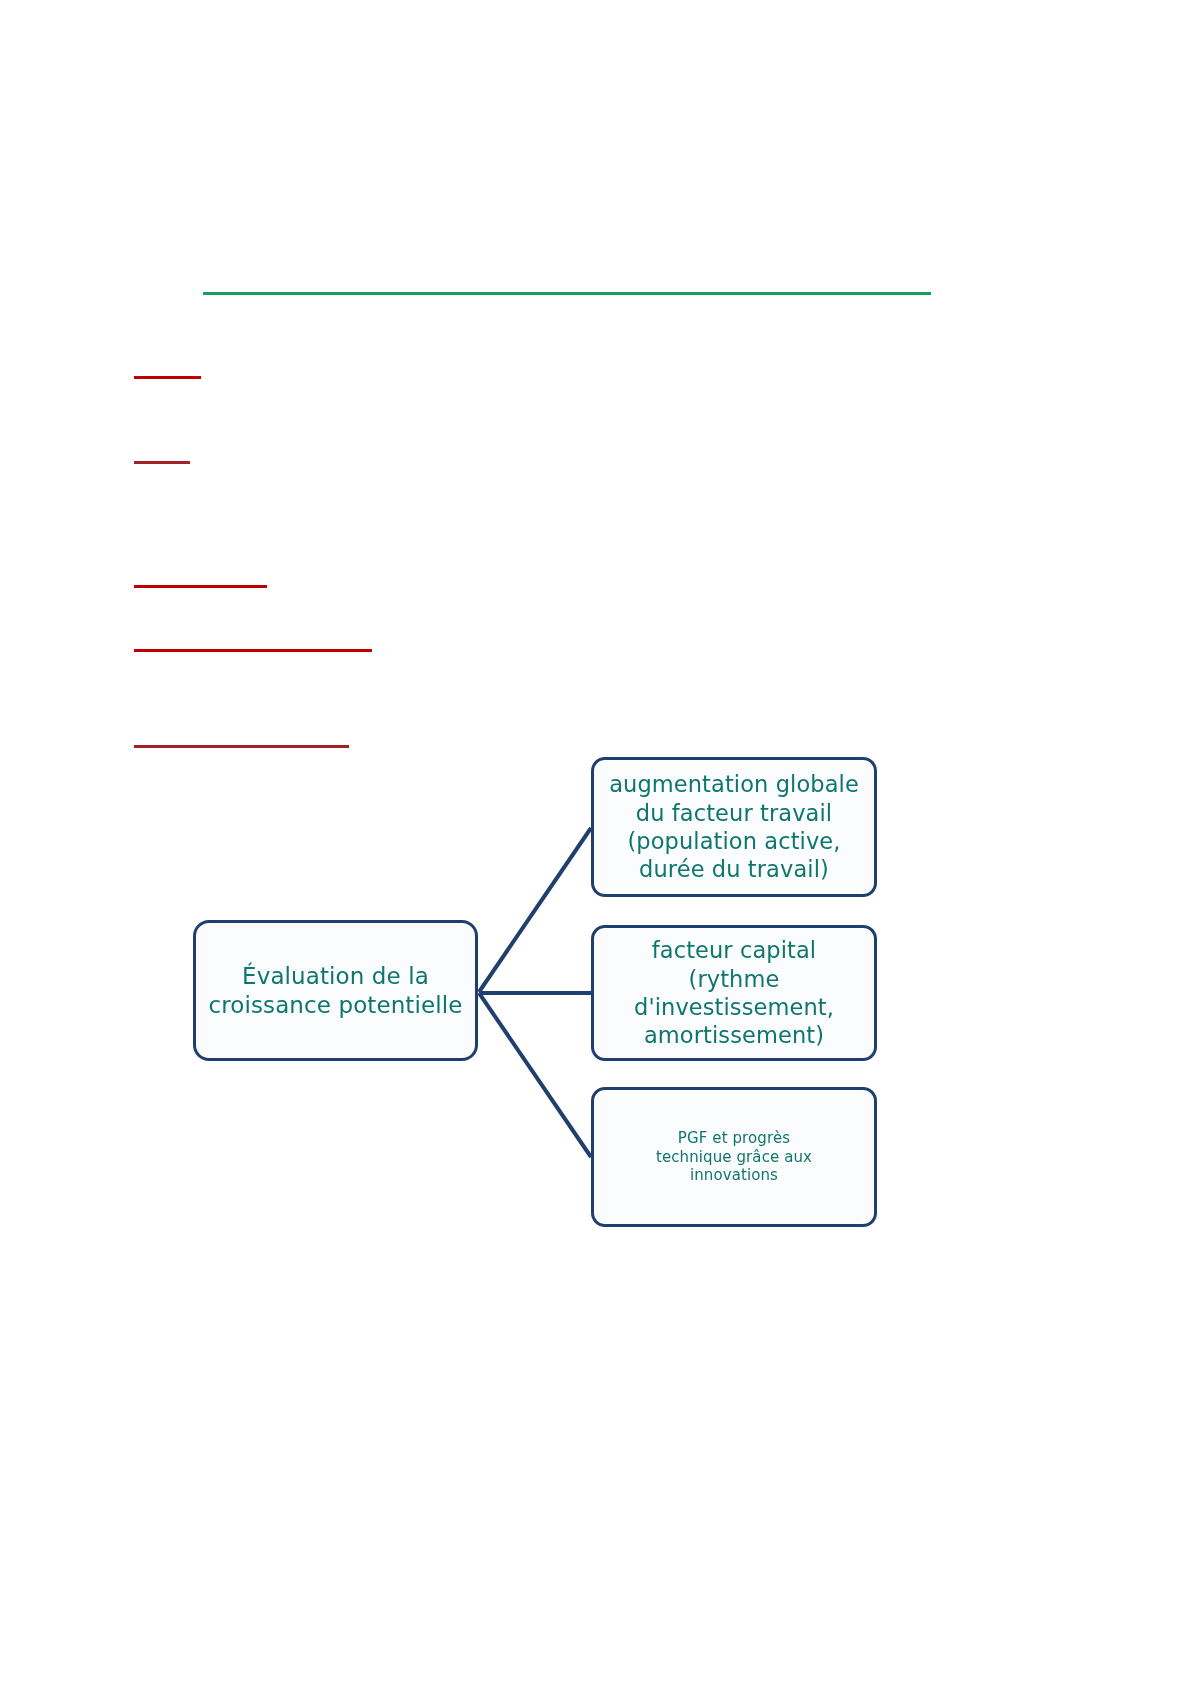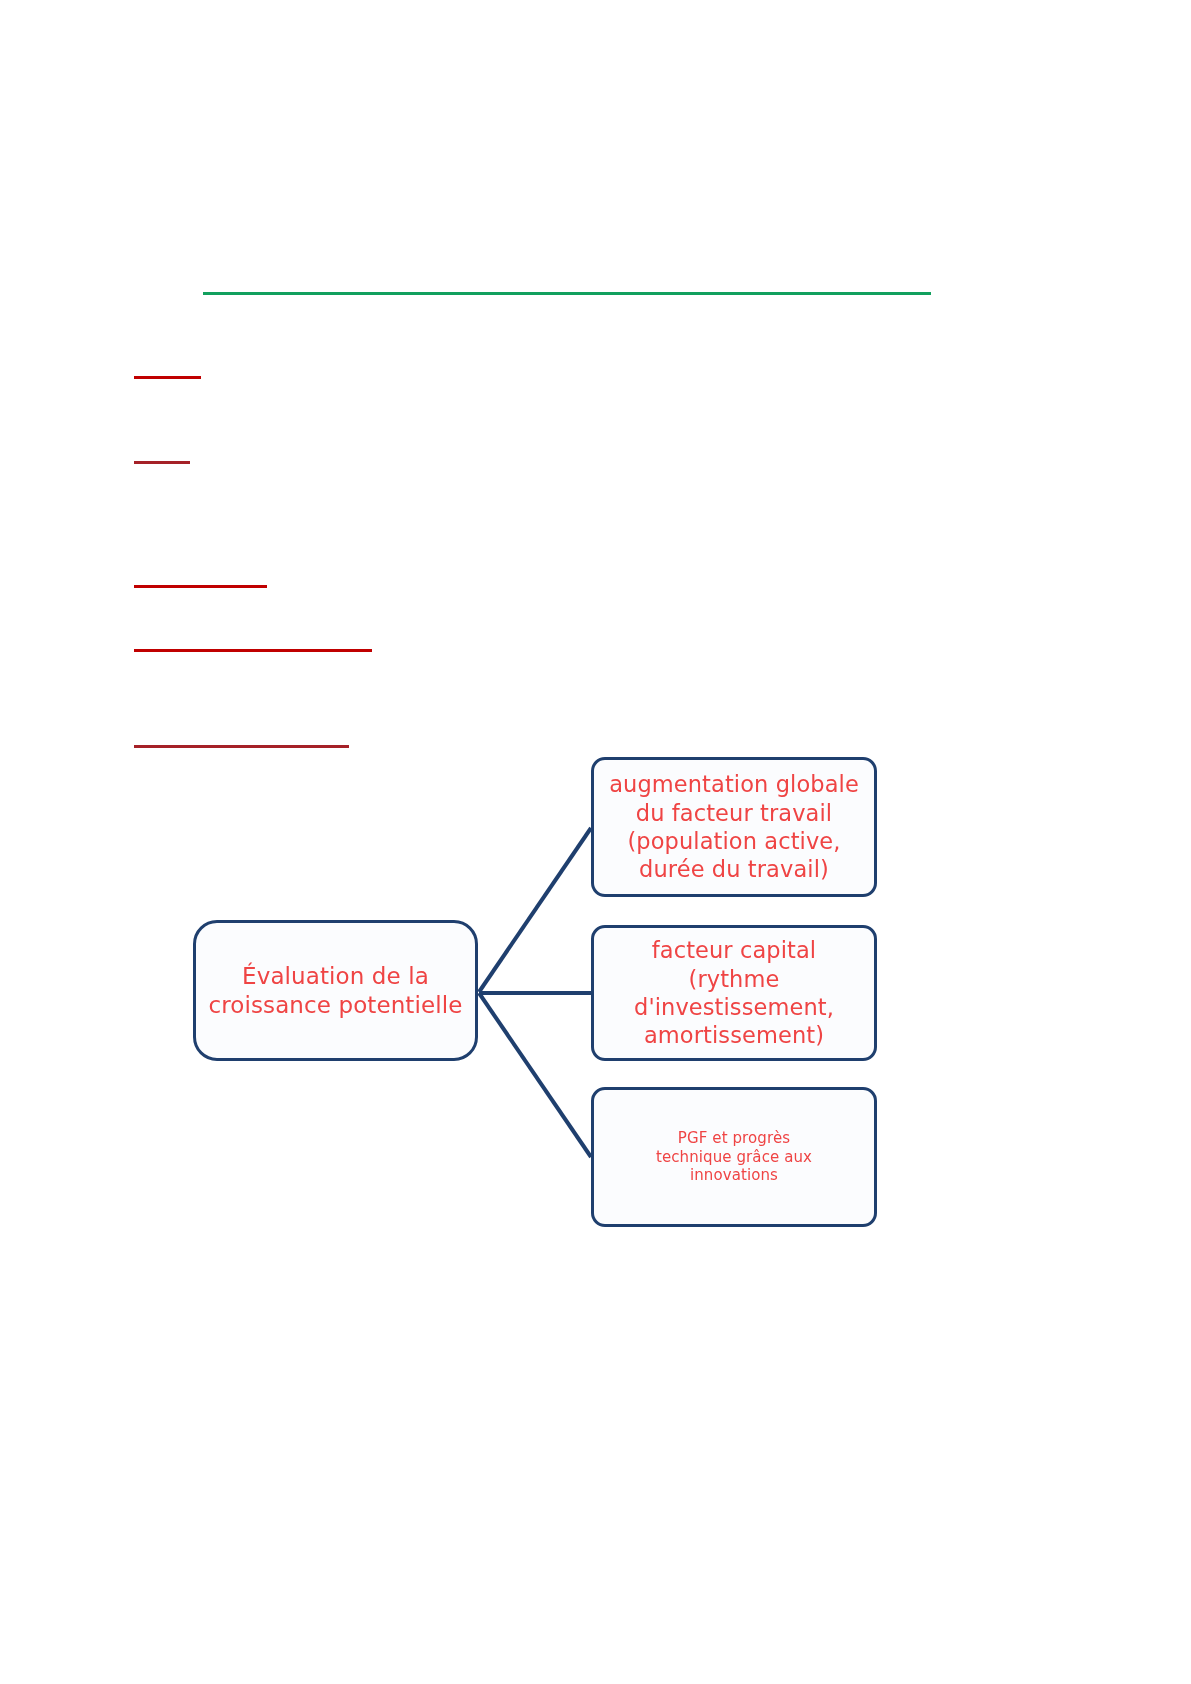--- a/index.html
+++ b/index.html
@@ -48,42 +48,42 @@
     pointer-events: none;
   }
   .diagram svg { display: block; }
 
   .node {
     position: absolute;
     box-sizing: border-box;
     background: #fbfcfe;
     border: 3px solid #1f3f6e;
     border-radius: 14px;
-    color: #ef4444;
+    color: #0f766e;
     display: flex;
     align-items: center;
     justify-content: center;
     text-align: center;
     line-height: 1.26;
     letter-spacing: 0.1px;
     font-family: "DejaVu Sans", sans-serif;
   }
   .node-text {
     display: block;
     padding: 0 10px;
     white-space: pre-line;
   }
 
   #node-root {
     left: 193px;
     top: 920px;
     width: 285px;
     height: 141px;
     font-size: 23px;
-    border-radius: 24px;
+    border-radius: 16px;
   }
   #node-child-0 {
     left: 591px;
     top: 757px;
     width: 286px;
     height: 140px;
     font-size: 22.5px;
   }
   #node-child-1 {
     left: 591px;

